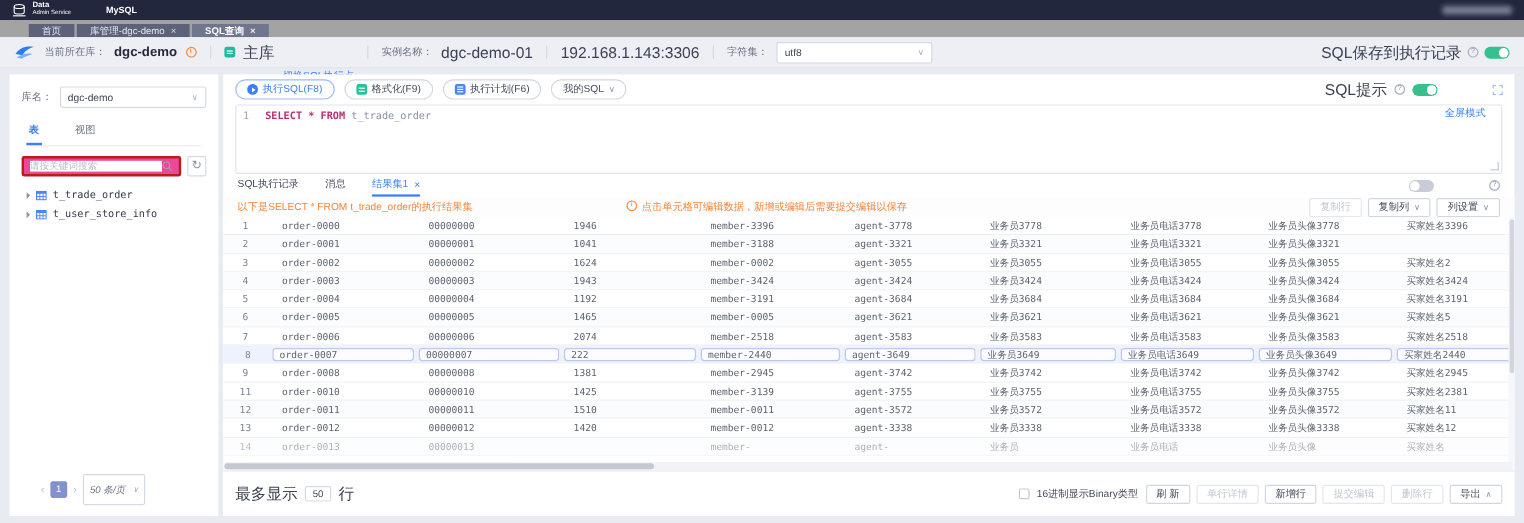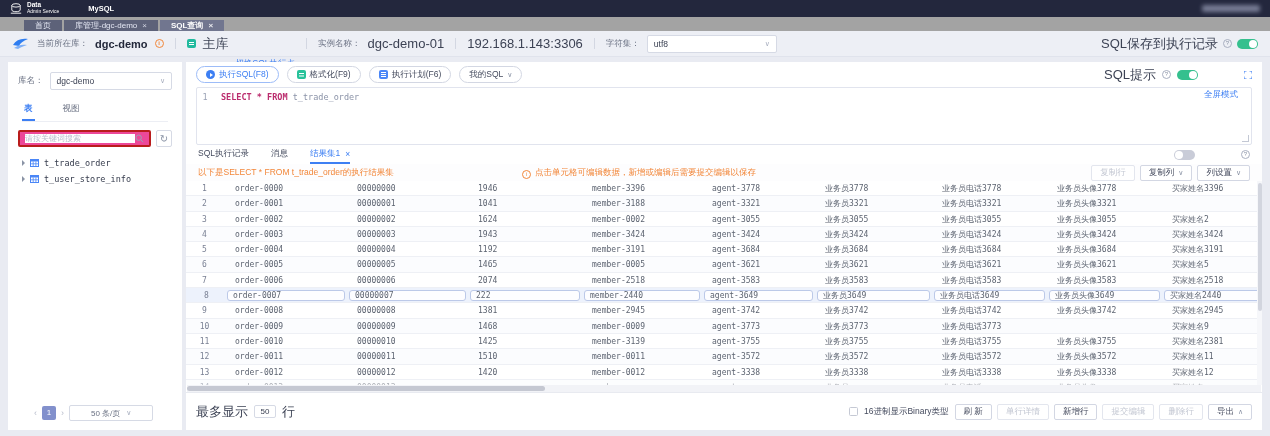--- a/index.html
+++ b/index.html
@@ -59,21 +59,21 @@
   .search-wrap input { border:0; outline:0; flex:1; min-width:0; font-size:8px; color:#3c4254; font-family:"Liberation Sans",sans-serif; }
   .search-wrap input::placeholder { color:#b9bfcd; }
   .refresh-btn { width:17px; height:17px; border:1px solid #d6dae5; border-radius:2px; background:#fff; color:#8a93a5; font-size:10px; line-height:15px; text-align:center; cursor:pointer; }
   .tree { flex:1; margin:8px 0 0 14px; overflow:hidden; }
   .tree-item { display:flex; align-items:center; gap:5px; height:16px; cursor:pointer; }
   .tri { width:0; height:0; border-left:3.5px solid #8a93a5; border-top:3px solid transparent; border-bottom:3px solid transparent; }
   .tree-item .tname { font-size:8.5px; color:#353b4c; font-family:"DejaVu Sans Mono",monospace; }
   .side-pager { display:flex; align-items:center; gap:5px; margin:0 0 9px 26px; }
   .pg-arrow { color:#b7bccb; font-size:9px; cursor:pointer; }
   .pg-num { width:14px; height:14px; background:#8290cc; color:#fff; font-size:8px; border-radius:2px; text-align:center; line-height:14px; cursor:pointer; }
-  .pg-size { height:16px; font-size:8px; color:#6a7183; padding:0 21px; }
+  .pg-size { height:26px; font-size:8px; color:#6a7183; padding:0 5px;font-style:italic; }
 
   
   .panel { flex:1; background:#fff; display:flex; flex-direction:column; min-width:0; }
   .sql-toolbar { height:25px; display:flex; align-items:center; gap:8px; padding:0 10px; flex:0 0 auto; }
   .pill { height:17px; border:1px solid #d3d7e3; border-radius:9px; background:#fff; display:flex; align-items:center; gap:4px; padding:0 9px; font-size:8.5px; color:#454b5e; cursor:pointer; white-space:nowrap; }
   .pill.primary { border-color:#9dbcf8; color:#3d7ff3; }
   .ic-play { width:9px; height:9px; border-radius:50%; background:#3d7ff3; position:relative; }
   .ic-play:after { content:""; position:absolute; left:3.5px; top:2.5px; border-left:3.5px solid #fff; border-top:2px solid transparent; border-bottom:2px solid transparent; }
   .ic-fmt { width:9px; height:9px; border-radius:2px; background:#27c29a; position:relative; }
   .ic-fmt:after { content:""; position:absolute; left:2px; right:2px; top:2.5px; height:1px; background:#fff; box-shadow:0 2.5px 0 #fff; }
@@ -90,21 +90,21 @@
   .tbl-ref { color:#8b93a8; }
   .resize-corner { position:absolute; right:2px; bottom:2px; width:7px; height:7px; border-right:1.5px solid #c3c8d4; border-bottom:1.5px solid #c3c8d4; }
 
   .rtab-row { height:19px; display:flex; align-items:stretch; padding:0 12px; gap:22px; flex:0 0 auto; }
   .rtab { font-size:8.5px; color:#454b5e; display:flex; align-items:center; gap:5px; cursor:pointer; border-bottom:2px solid transparent; white-space:nowrap; }
   .rtab.active { color:#3d7ff3; border-bottom-color:#3d7ff3; }
   .rtab-right { margin-left:auto; display:flex; align-items:center; gap:6px; }
 
   .notice-row { height:17px; display:flex; align-items:center; padding:0 12px; gap:8px; flex:0 0 auto; background:#fdfdfe; }
   .notice { color:#f2873a; font-size:8.5px; white-space:nowrap; overflow:hidden; }
-  .notice-r { display:flex; align-items:flex-end; gap:4px; margin-left:120px; }
+  .notice-r { display:flex; align-items:flex-start; gap:4px; margin-left:120px; }
   .oring { width:9px; height:9px; border:1px solid #f2873a; border-radius:50%; color:#f2873a; font-size:6px; line-height:7px; text-align:center; flex:0 0 auto; }
   .nbtns { margin-left:auto; display:flex; gap:5px; }
   .sbtn { border:1px solid #d3d7e3; border-radius:2px; background:#fff; font-size:8.5px; color:#454b5e; padding:1px 8px; cursor:pointer; white-space:nowrap; font-family:"Liberation Sans",sans-serif; display:flex; align-items:center; gap:4px; }
   .sbtn.disabled { color:#c3c7d2; border-color:#e3e6ee; cursor:default; }
 
   
   .grid-head { height:15px; display:flex; background:#f2f4f8; border-bottom:1px solid #e2e5ee; flex:0 0 auto; position:relative; }
   .hcell { font-size:8px; font-weight:bold; color:#5d6370; padding-left:12px; line-height:15px; white-space:nowrap; overflow:hidden; flex:0 0 auto; }
   .head-gear { position:absolute; right:2px; top:4px; width:7px; height:7px; border:1px solid #c3c8d4; border-radius:50%; }
   .grid-body { height:204px; overflow:hidden; position:relative; flex:0 0 auto; }
@@ -449,32 +449,20 @@
             <div class="cell c1">order-0008</div>
             <div class="cell c2">00000008</div>
             <div class="cell c3">1381</div>
             <div class="cell c4">member-2945</div>
             <div class="cell c5">agent-3742</div>
             <div class="cell c6">业务员3742</div>
             <div class="cell c7">业务员电话3742</div>
             <div class="cell c8">业务员头像3742</div>
             <div class="cell c9">买家姓名2945</div>
           </div>
-          <div class="grow even">
-            <div class="cell num c0">10</div>
-            <div class="cell c1">order-0009</div>
-            <div class="cell c2">00000009</div>
-            <div class="cell c3">1468</div>
-            <div class="cell c4">member-0009</div>
-            <div class="cell c5">agent-3773</div>
-            <div class="cell c6">业务员3773</div>
-            <div class="cell c7">业务员电话3773</div>
-            <div class="cell c8"></div>
-            <div class="cell c9">买家姓名9</div>
-          </div>
           <div class="grow">
             <div class="cell num c0">11</div>
             <div class="cell c1">order-0010</div>
             <div class="cell c2">00000010</div>
             <div class="cell c3">1425</div>
             <div class="cell c4">member-3139</div>
             <div class="cell c5">agent-3755</div>
             <div class="cell c6">业务员3755</div>
             <div class="cell c7">业务员电话3755</div>
             <div class="cell c8">业务员头像3755</div>

